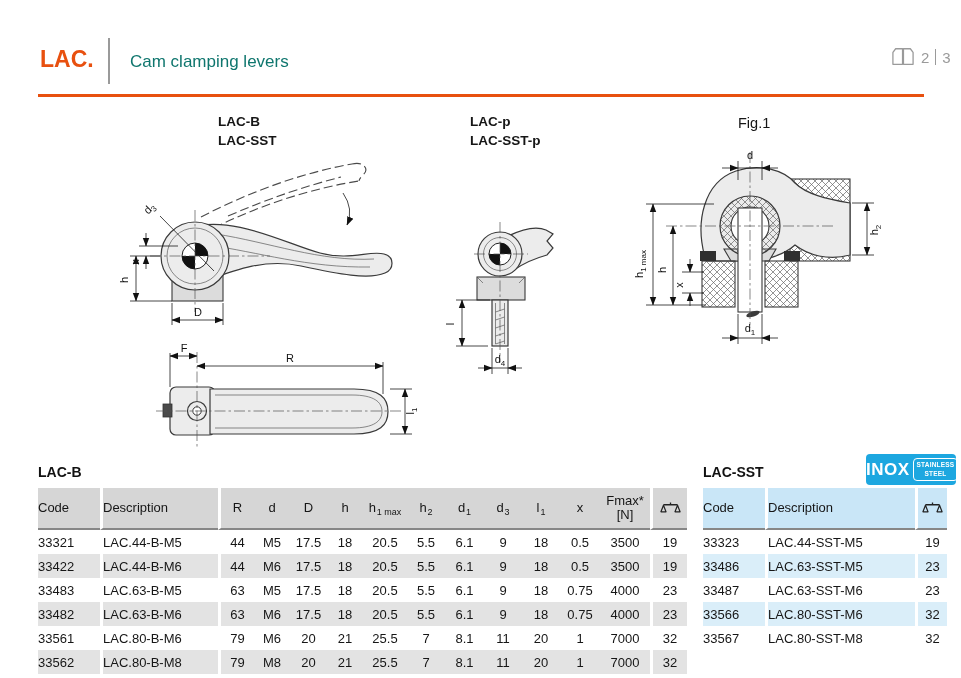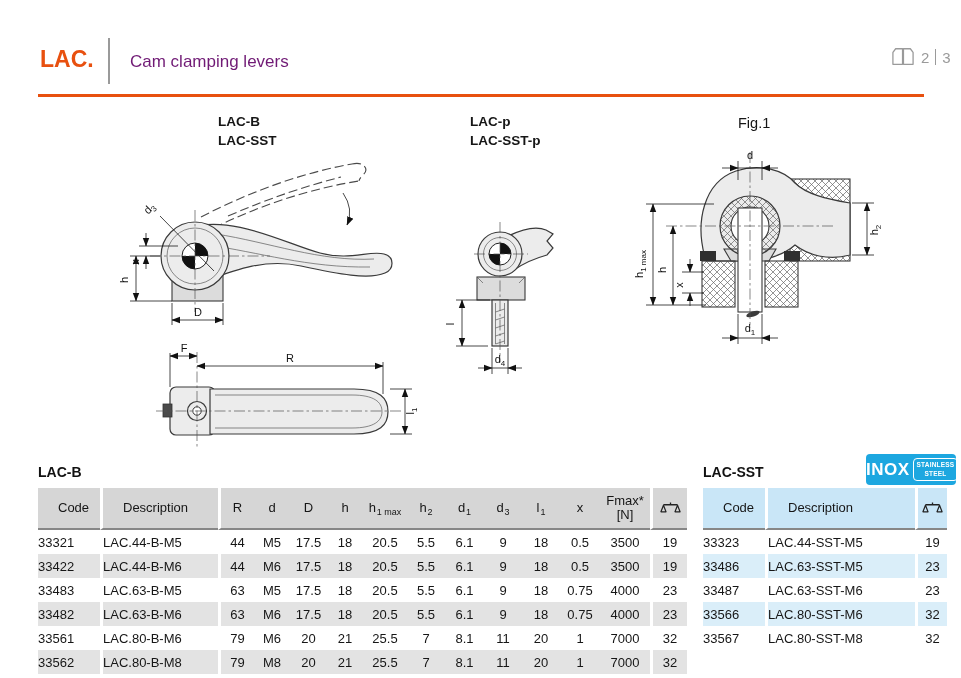--- a/index.html
+++ b/index.html
@@ -1,21 +1,21 @@
 <!DOCTYPE html>
 <html><head>
 <meta charset="utf-8">
 <style>
   html,body{margin:0;padding:0;background:#fff;}
   .page{position:relative;width:957px;height:678px;background:#fff;overflow:hidden;
         font-family:"Liberation Sans", sans-serif;color:#1c1c1c;}
   
   .brand{position:absolute;left:40px;top:46px;font-size:23px;font-weight:bold;color:var(--accent);}
   .hdr-divider{position:absolute;left:108px;top:38px;width:2px;height:46px;background:#9a9a9a;}
-  .hdr-title{position:absolute;left:130px;top:52px;font-size:17px;color:#701a75;}
+  .hdr-title{position:absolute;left:130px;top:52px;font-size:17px;color:#0f766e;}
   .pagebox{position:absolute;left:889px;top:46px;display:flex;align-items:center;gap:4px;
            color:#9a9a9a;font-size:15px;}
   .psep{width:1px;height:16px;background:#9a9a9a;margin:0 2px;}
   .rule{position:absolute;left:38px;top:94px;width:886px;height:3px;background:var(--accent);}
   
   .drawings{position:absolute;left:38px;top:104px;width:890px;height:352px;}
   .fill1{fill:#ececec;stroke:#3a3a3a;stroke-width:1.2;}
   .fill2{fill:#dcdcdc;stroke:#3a3a3a;stroke-width:1.1;}
   .thin{fill:none;stroke:#5a5a5a;stroke-width:0.7;}
   .dash{fill:none;stroke:#4a4a4a;stroke-width:1.1;stroke-dasharray:9 4;}
@@ -34,21 +34,21 @@
   table.lacb-t{left:38px;top:488px;}
   table.lacsst-t{left:703px;top:488px;}
   .dtable th{font-weight:normal;font-size:13px;height:38px;vertical-align:middle;
              border-bottom:2px solid #878787;line-height:1.1;}
   .dtable td{height:24px;padding:0;}
   .lacb-t th{background:var(--head-gray);}
   .lacb-t tbody tr:nth-child(even) td{background:var(--row-gray);}
   .lacsst-t th{background:var(--head-blue);}
   .lacsst-t tbody tr:nth-child(even) td{background:var(--row-blue);}
   .gp{border-left:3px solid #fff;}
-  .al{text-align:left;padding-left:20px;}
+  .al{text-align:left;padding-left:0;}
   .ac{text-align:center;}
   .sub{font-size:9px;position:relative;top:3px;margin-left:1px;}
   .l2{text-align:center;}
   .scale-svg{width:21px;height:15px;vertical-align:middle;}
   
   .inox{position:absolute;left:866px;top:454px;width:90px;height:31px;background:var(--inox);
         border-radius:4px;display:flex;align-items:center;padding:0 0;box-sizing:border-box;gap:3px;}
   .inox-word{color:#fff;font-weight:bold;font-size:17px;letter-spacing:0.5px;}
   .inox-box{border:1.5px solid #fff;border-radius:4px;padding:2px 3px;text-align:center;color:#fff;
             font-size:6.5px;font-weight:bold;line-height:1.25;letter-spacing:0.2px;white-space:nowrap;}

